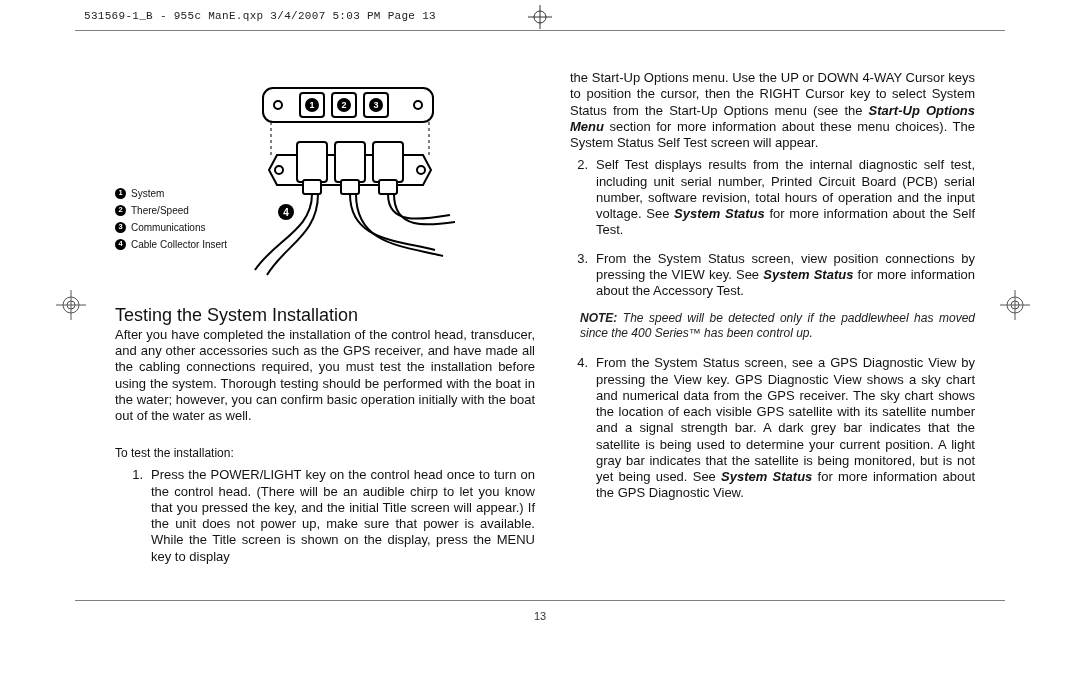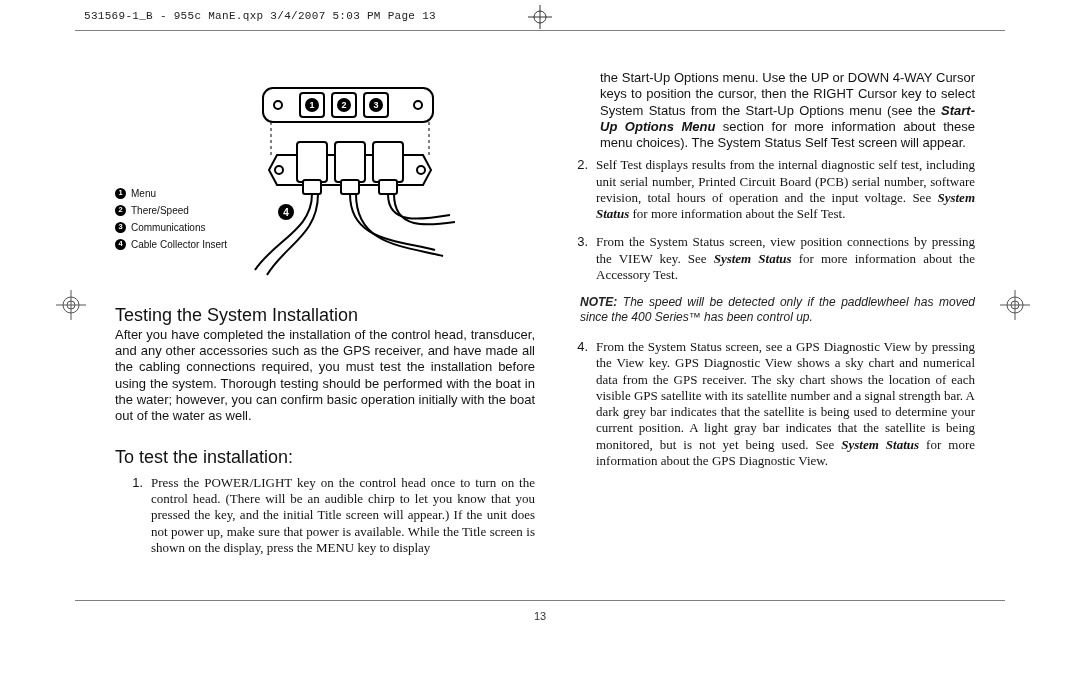--- a/index.html
+++ b/index.html
@@ -22,27 +22,27 @@
   .col { position: absolute; top: 70px; height: 525px; font-size: 13px; line-height: 1.25; color: #131313; }
   .col.left  { left: 115px; width: 420px; }
   .col.right { left: 560px; width: 415px; }
 
   .figure-area { display: flex; align-items: flex-start; gap: 18px; margin-bottom: 20px; }
   .legend { font-size: 10px; color: #111; line-height: 1.7; margin-top: 115px; }
   .legend-row { display: flex; align-items: center; gap: 5px; }
   .legend-num { display: inline-flex; width: 11px; height: 11px; border-radius: 50%; background: #000; color: #fff; font-size: 7.5px; align-items: center; justify-content: center; font-weight: bold; }
 
   .h1 { font-size: 18px; font-weight: 400; color: #111; margin: 10px 0 0 0; }
-  .h2 { font-size: 18px; font-weight: 400; color: #111; margin: 22px 0 6px 0; }
+  .h2 { font-size: 12px; font-weight: 400; color: #111; margin: 22px 0 6px 0; }
 
   p.body { text-align: justify; margin-bottom: 6px; }
   .ol { margin-left: 10px; }
   .li { display: flex; gap: 8px; margin-bottom: 12px; text-align: justify; }
   .li .num { flex: 0 0 18px; text-align: right; }
-  .li .txt { flex: 1; font-family: Liberation Serif, serif; }
+  .li .txt { flex: 1; }
 
   .note { font-style: italic; font-size: 12px; text-align: justify; margin: 10px 0 14px 20px; color: #222; }
   .note .lbl { font-style: italic; font-weight: bold; }
 
   .bi { font-style: italic; font-weight: bold; }
   .roman { font-style: normal; }
 
   
   .connector-fig { width: 210px; }
 </style>
@@ -82,21 +82,21 @@
   <div class="hrule bottom"></div>
 
   <div class="pagenum">13</div>
 
   <div class="col left">
 
     <div class="figure-area">
       <div class="legend">
         <div class="legend-row">
           <span class="legend-num">1</span>
-          <span>Menu</span>
+          <span>System</span>
         </div>
         <div class="legend-row">
           <span class="legend-num">2</span>
           <span>There/Speed</span>
         </div>
         <div class="legend-row">
           <span class="legend-num">3</span>
           <span>Communications</span>
         </div>
         <div class="legend-row">
@@ -169,21 +169,21 @@
     <div class="ol">
       <div class="li">
         <div class="num">1.</div>
         <div class="txt">Press the POWER/LIGHT key on the control head once to turn on the control head. (There will be an audible chirp to let you know that you pressed the key, and the initial Title screen will appear.) If the unit does not power up, make sure that power is available. While the Title screen is shown on the display, press the MENU key to display</div>
       </div>
     </div>
   </div>
 
   <div class="col right">
 
-    <p class="body" style="margin-left:40px;">
+    <p class="body" style="margin-left:10px;">
       <span>the Start-Up Options menu. Use the UP or DOWN 4-WAY Cursor keys to position the cursor, then the RIGHT Cursor key to select System Status from the Start-Up Options menu (see the </span><span class="bi">Start-Up Options Menu</span><span> section for more information about these menu choices). The System Status Self Test screen will appear.</span>
     </p>
 
 
     <div class="ol">
       <div class="li">
         <div class="num">2.</div>
         <div class="txt">
           <span>Self Test displays results from the internal diagnostic self test, including unit serial number, Printed Circuit Board (PCB) serial number, software revision, total hours of operation and the input voltage. See </span><span class="bi">System Status</span><span> for more information about the Self Test.</span>
         </div>

